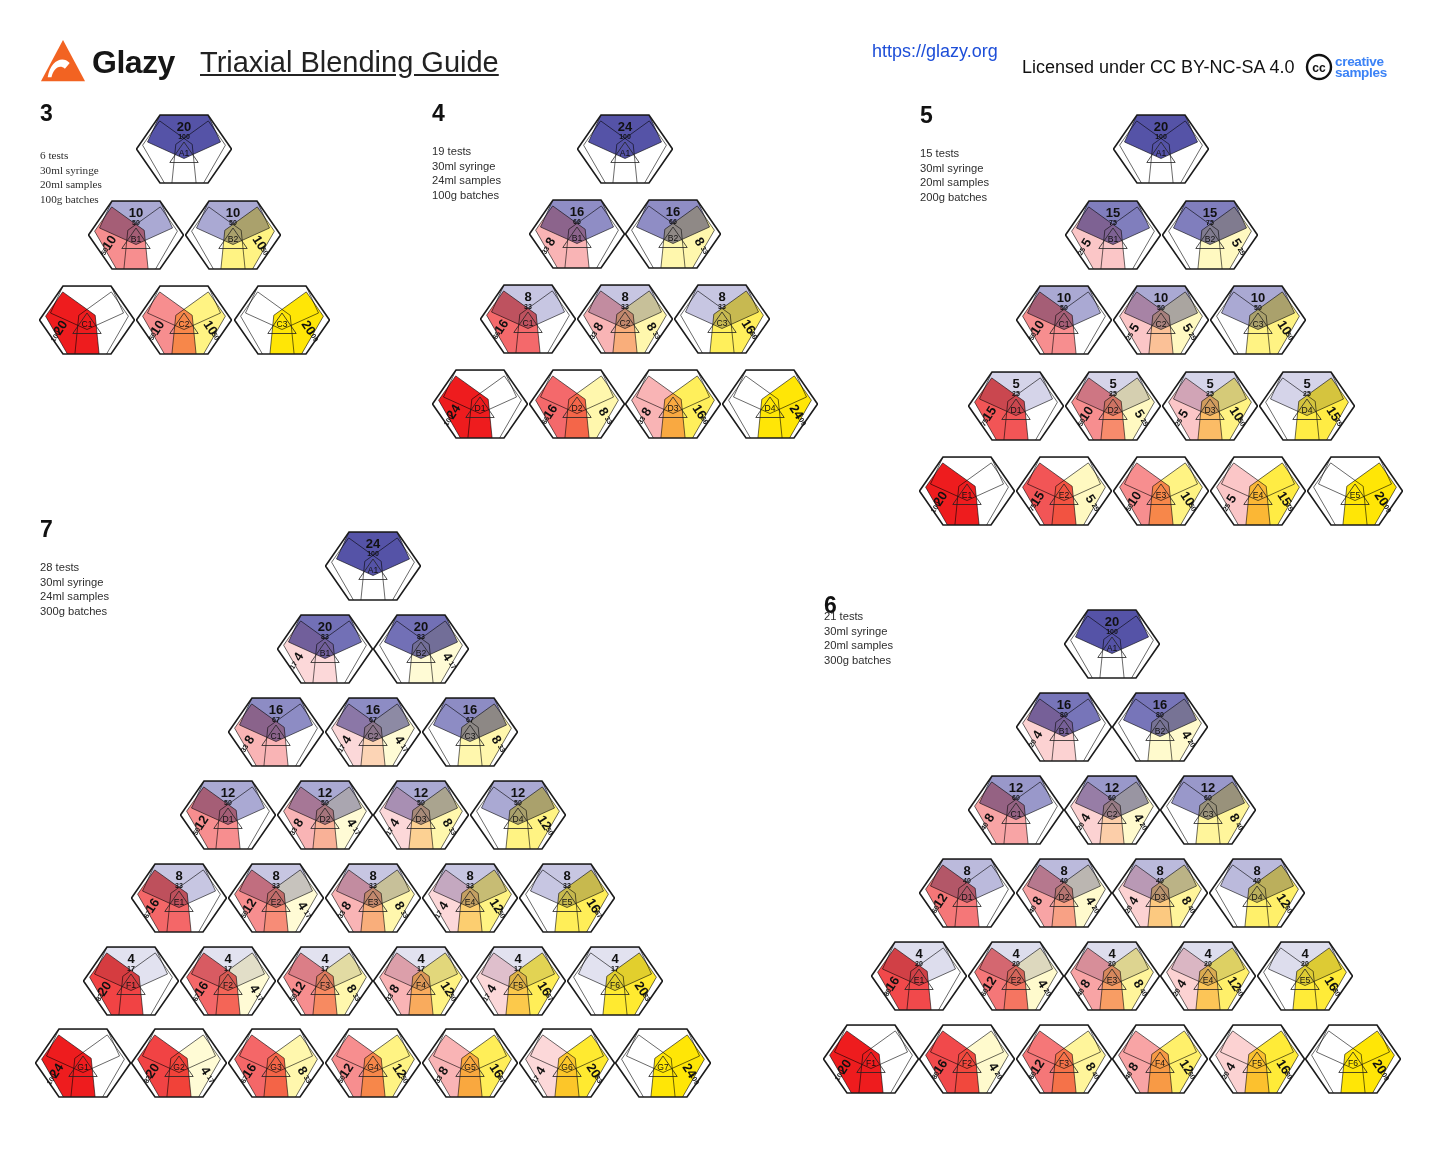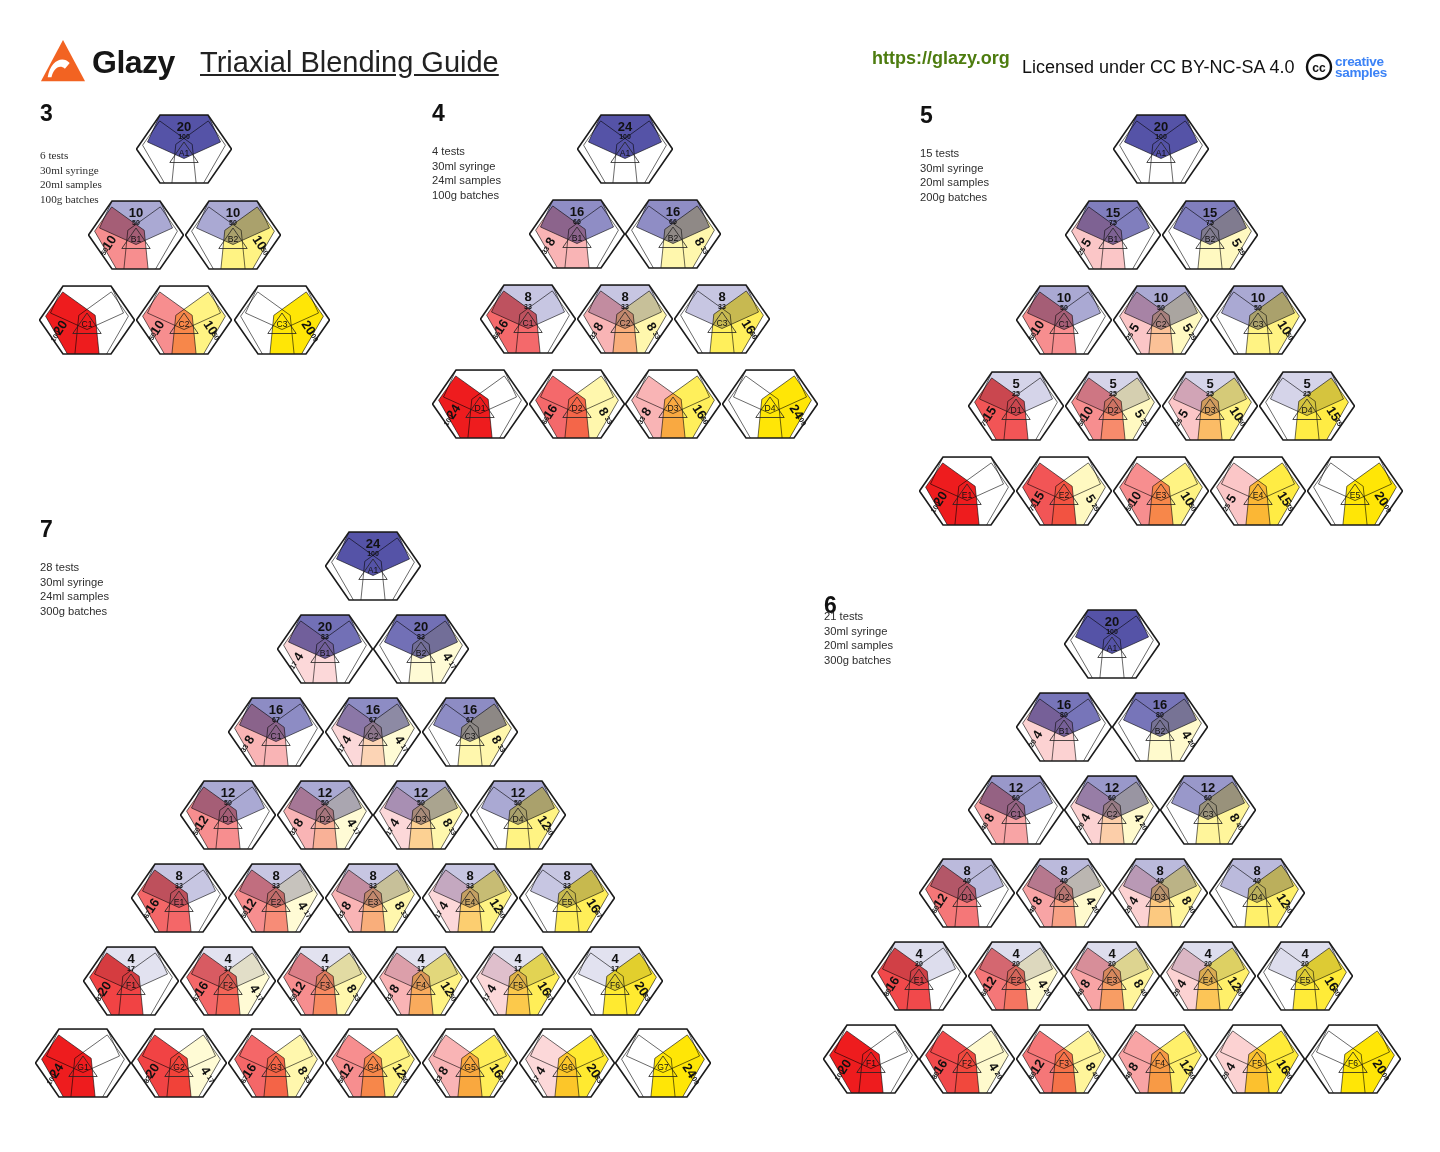--- a/index.html
+++ b/index.html
@@ -4,21 +4,21 @@
 <style>
   html,body{margin:0;padding:0;background:#fff;}
   body{width:1440px;height:1152px;position:relative;overflow:hidden;
        font-family:"Liberation Sans",sans-serif;color:#111;}
   
   #header{position:absolute;left:0;top:0;width:1440px;height:100px;}
   #logo{position:absolute;left:40px;top:38px;}
   #brand{position:absolute;left:92px;top:44px;font-size:32px;font-weight:800;
          letter-spacing:-0.5px;color:#161616;}
   #title{position:absolute;left:200px;top:46px;font-size:29px;font-weight:400;color:#222;text-decoration:underline;}
-  #url{position:absolute;left:872px;top:48px;font-size:18px;font-weight:700;color:#4d7c0f;}
+  #url{position:absolute;left:872px;top:41px;font-size:18px;font-weight:400;color:#1d4ed8;}
   #license{position:absolute;left:1022px;top:57px;font-size:18px;font-weight:400;color:#111;text-align:center;}
   #cclogo{position:absolute;left:1305px;top:53px;display:flex;align-items:center;gap:2px;}
   #cctext{font-weight:700;font-size:13.5px;line-height:11.5px;color:#3b82f6;letter-spacing:-0.3px;}
   
   .secnum{position:absolute;font-size:23px;font-weight:700;color:#111;}
   .secinfo{position:absolute;font-size:11.2px;line-height:14.6px;color:#2e2e2e;white-space:pre;}
   svg.hex{position:absolute;isolation:isolate;}
   svg.hex .blend{mix-blend-mode:multiply;}
   svg.hex text{font-family:"Liberation Sans",sans-serif;fill:#111;}
   .tbig{font-size:13px;font-weight:700;}
@@ -54,21 +54,21 @@
 <span class="secnum" id="num0" style="left: 40px; top: 100px;">3</span>
 <span class="secnum" id="num1" style="left: 432px; top: 100px;">4</span>
 <span class="secnum" id="num2" style="left: 920px; top: 102px;">5</span>
 <span class="secnum" id="num3" style="left: 40px; top: 516px;">7</span>
 <span class="secnum" id="num4" style="left: 824px; top: 592px;">6</span>
 
 <div class="secinfo" id="info0" style="left: 40px; top: 148px; font-family: Liberation Serif, serif;"><span>6 tests</span>
 <span>30ml syringe</span>
 <span>20ml samples</span>
 <span>100g batches</span></div>
-<div class="secinfo" id="info1" style="left: 432px; top: 144px;"><span>4 tests</span>
+<div class="secinfo" id="info1" style="left: 432px; top: 144px;"><span>19 tests</span>
 <span>30ml syringe</span>
 <span>24ml samples</span>
 <span>100g batches</span></div>
 <div class="secinfo" id="info2" style="left: 920px; top: 146px;"><span>15 tests</span>
 <span>30ml syringe</span>
 <span>20ml samples</span>
 <span>200g batches</span></div>
 <div class="secinfo" id="info3" style="left: 40px; top: 560px;"><span>28 tests</span>
 <span>30ml syringe</span>
 <span>24ml samples</span>

